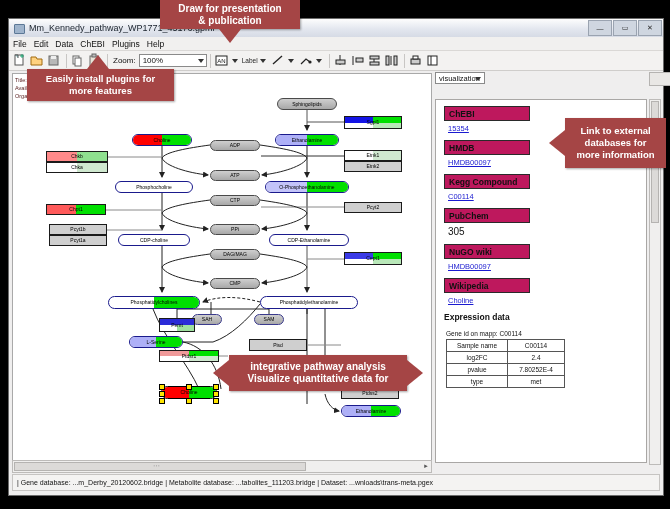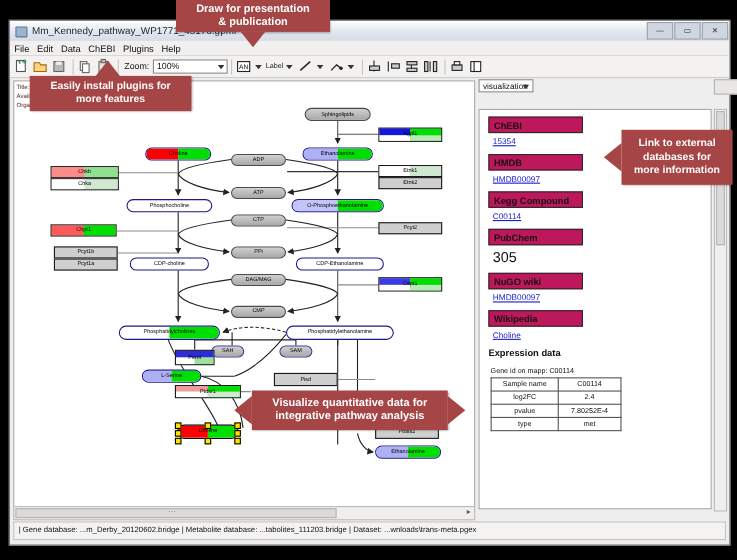--- a/index.html
+++ b/index.html
@@ -72,21 +72,21 @@
   .tabs{position:absolute;left:2px;top:13px;width:224px;height:13px;display:flex;align-items:flex-end;}
   .tab{height:11px;padding:0 4px;background:#e7e5e3;border:1px solid #a9a7a5;border-bottom:none;
       font-size:7.5px;color:#111;display:flex;align-items:center;margin-right:-1px;}
   .tab.active{height:13px;background:#fff;border-color:#8d8b89;font-weight:bold;}
   .bp{position:absolute;left:2px;top:26px;width:212px;height:364px;background:#fff;
       border:1px solid #a9a7a5;overflow:hidden;padding:6px 0 0 8px;box-sizing:border-box;}
   .dbbox{width:86px;height:15px;background:#be185d;border:1px solid #2a2a2a;
       font-size:8.5px;font-weight:bold;color:#111;display:flex;align-items:center;padding-left:4px;
       box-sizing:border-box;margin-bottom:3px;}
   .dblink{font-size:7.5px;color:#1a1ad0;text-decoration:underline;margin:0 0 7px 4px;display:block;}
-  .dbval{font-size:13px;color:#111;margin:0 0 7px 4px;display:block;}
+  .dbval{font-size:10px;color:#111;margin:0 0 7px 4px;display:block;}
   .exph{font-size:8.5px;font-weight:bold;color:#111;margin:3px 0 8px 0;}
   .geneid{font-size:6.5px;color:#111;margin:0 0 2px 2px;}
   table.exp{border-collapse:collapse;margin-left:2px;}
   table.exp td{border:1px solid #555;font-size:6.5px;color:#111;padding:2px 4px;text-align:center;}
   table.exp td.k{width:52px;} table.exp td.v{width:48px;}
 
   .rscroll{position:absolute;left:216px;top:26px;width:10px;height:364px;background:#f0efee;border:1px solid #bdbbb9;}
   .rscroll .thumb{position:absolute;left:1px;top:1px;width:6px;height:120px;background:#dcdad8;border:1px solid #b5b3b1;}
   .rtop{position:absolute;left:216px;top:-1px;width:44px;height:12px;background:#e9e7e5;border:1px solid #b5b3b1;}
 
@@ -542,19 +542,19 @@
   <div class="arwu" style="left:87px;top:55px;"></div>
 
   <div class="callout" style="left:565px;top:118px;width:101px;height:50px;font-size:9.5px;flex-direction:column;">
     <div>Link  to external</div>
     <div>databases  for</div>
     <div>more information</div>
   </div>
   <div class="arwl" style="left:549px;top:130px;"></div>
 
   <div class="callout" style="left:229px;top:355px;width:178px;height:36px;font-size:10px;flex-direction:column;">
+    <div>integrative pathway analysis</div>
     <div>Visualize quantitative data  for</div>
-    <div>integrative pathway analysis</div>
   </div>
   <div class="arwr" style="left:407px;top:360px;"></div>
   <div class="arwl" style="left:213px;top:360px;"></div>
 
 </div>
 
 </body></html>

